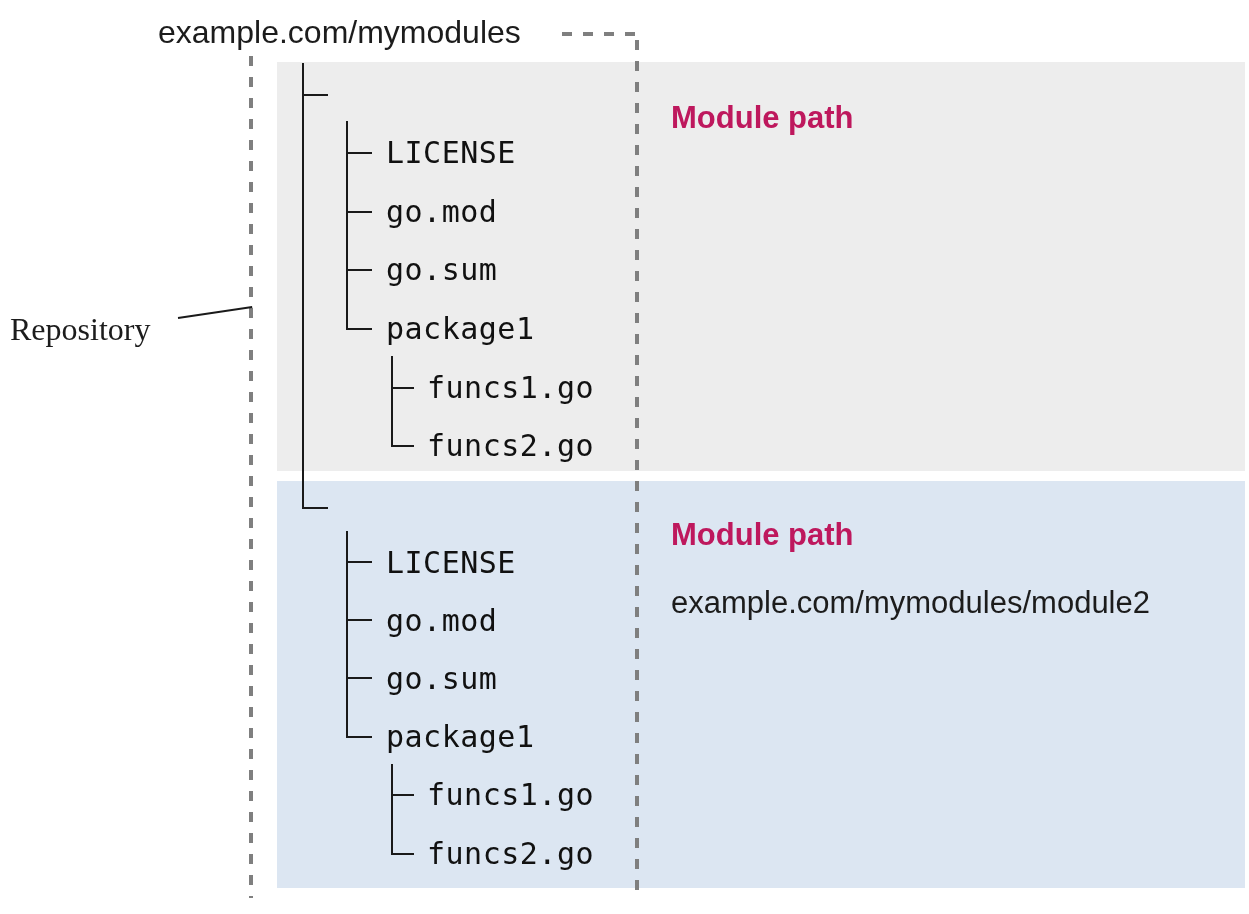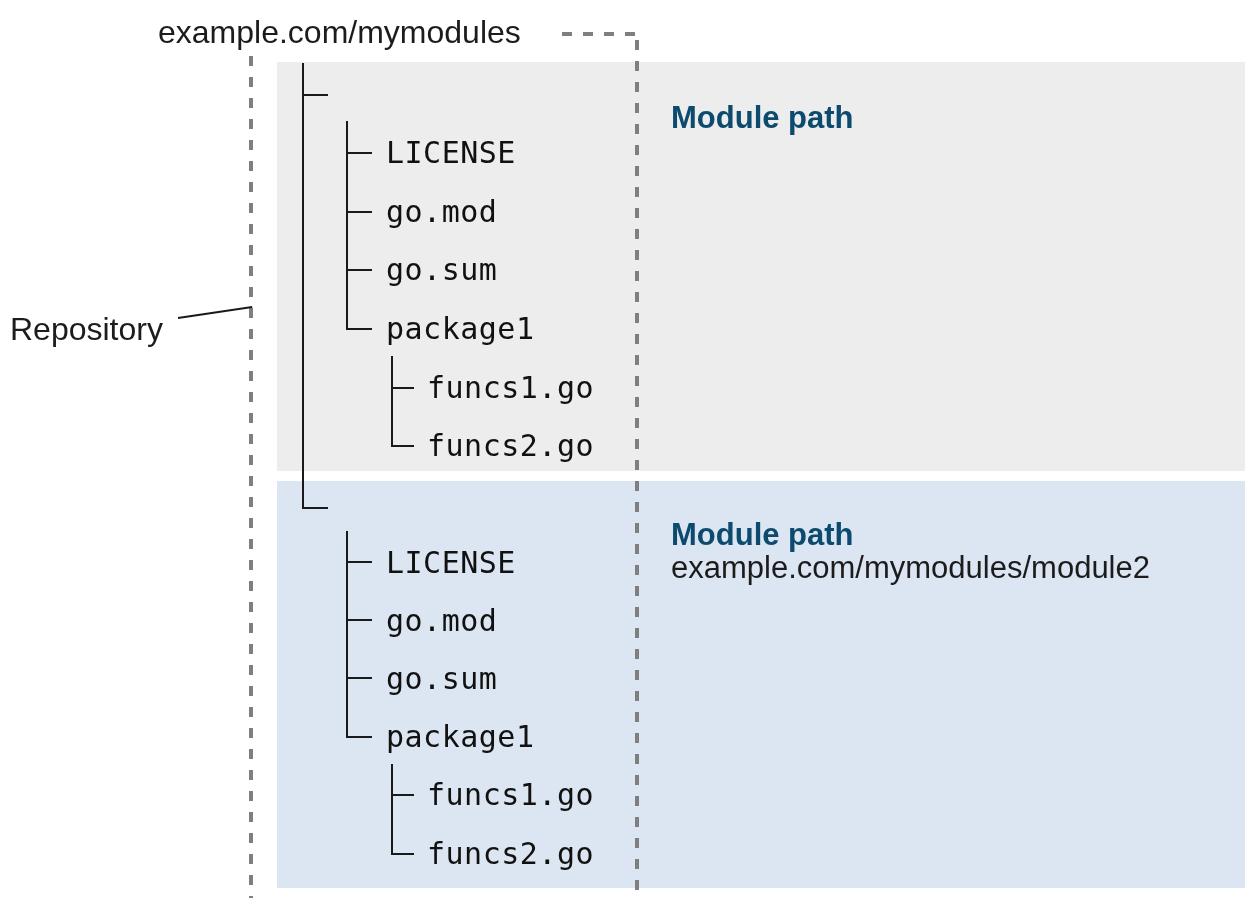--- a/index.html
+++ b/index.html
@@ -64,21 +64,21 @@
     white-space: nowrap;
     color: #111111;
   }
   .mp-heading {
     position: absolute;
     left: 671px;
     font-size: 31px;
     font-weight: bold;
     line-height: 36px;
     white-space: nowrap;
-    color: #0c4a6e;
+    color: #be185d;
   }
   .mp-path {
     position: absolute;
     left: 671px;
     font-size: 31px;
     line-height: 36px;
     white-space: nowrap;
     color: #1c1c1c;
   }
   .pointer-line {
@@ -100,21 +100,21 @@
   <div class="panel panel-gray"></div>
   <div class="panel panel-blue"></div>
 
   <div class="dash-v dash-left"></div>
   <div class="dash-v dash-right"></div>
   <div class="dash-h dash-top"></div>
   <div class="dash-h dash-bottom"></div>
 
   <div class="sans-label" style="left:158px; top:13px;">example.com/mymodules</div>
 
-  <div class="sans-label" style="left:10px; top:310px;">Repository</div>
+  <div class="sans-label" style="left:10px; top:310px;font-family:Liberation Serif, serif;">Repository</div>
   <div class="pointer-line"></div>
 
   <div class="tline v" style="left:302px; top:63px;  height:446px;"></div>
   <div class="tline h" style="left:302px; top:94px;  width:26px;"></div>
   <div class="tline h" style="left:302px; top:507px; width:26px;"></div>
 
   <div class="tline v" style="left:346px; top:121px; height:209px;"></div>
   <div class="tline h" style="left:346px; top:152px; width:26px;"></div>
   <div class="tline h" style="left:346px; top:211px; width:26px;"></div>
   <div class="tline h" style="left:346px; top:269px; width:26px;"></div>
@@ -144,15 +144,15 @@
   <div class="mono-item" style="left:386px; top:544px;">LICENSE</div>
   <div class="mono-item" style="left:386px; top:602px;">go.mod</div>
   <div class="mono-item" style="left:386px; top:660px;">go.sum</div>
   <div class="mono-item" style="left:386px; top:718px;">package1</div>
   <div class="mono-item" style="left:427px; top:776px;">funcs1.go</div>
   <div class="mono-item" style="left:427px; top:835px;">funcs2.go</div>
 
   <div class="mp-heading" style="top:100px;">Module path</div>
 
   <div class="mp-heading" style="top:517px;">Module path</div>
-  <div class="mp-path" style="top:550px;">example.com/mymodules/module2</div>
+  <div class="mp-path" style="top:585px;">example.com/mymodules/module2</div>
 
 </div>
 
 </body></html>

